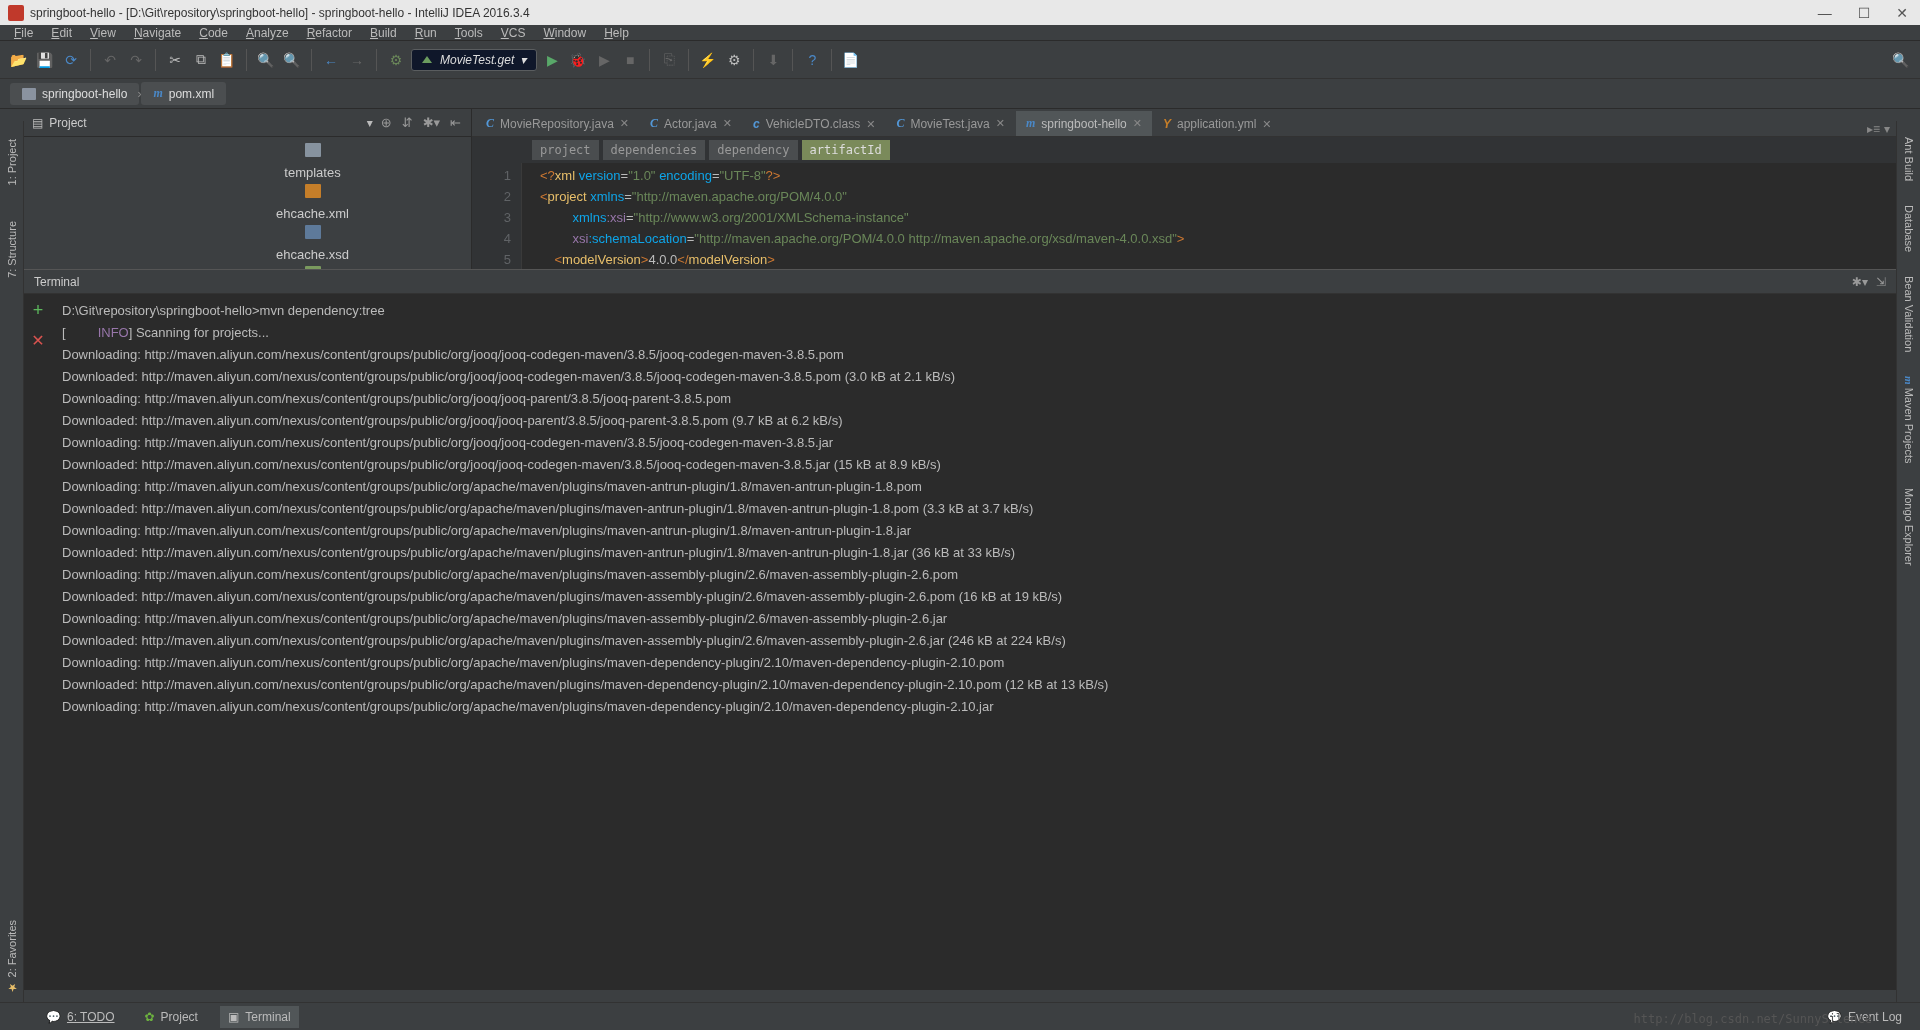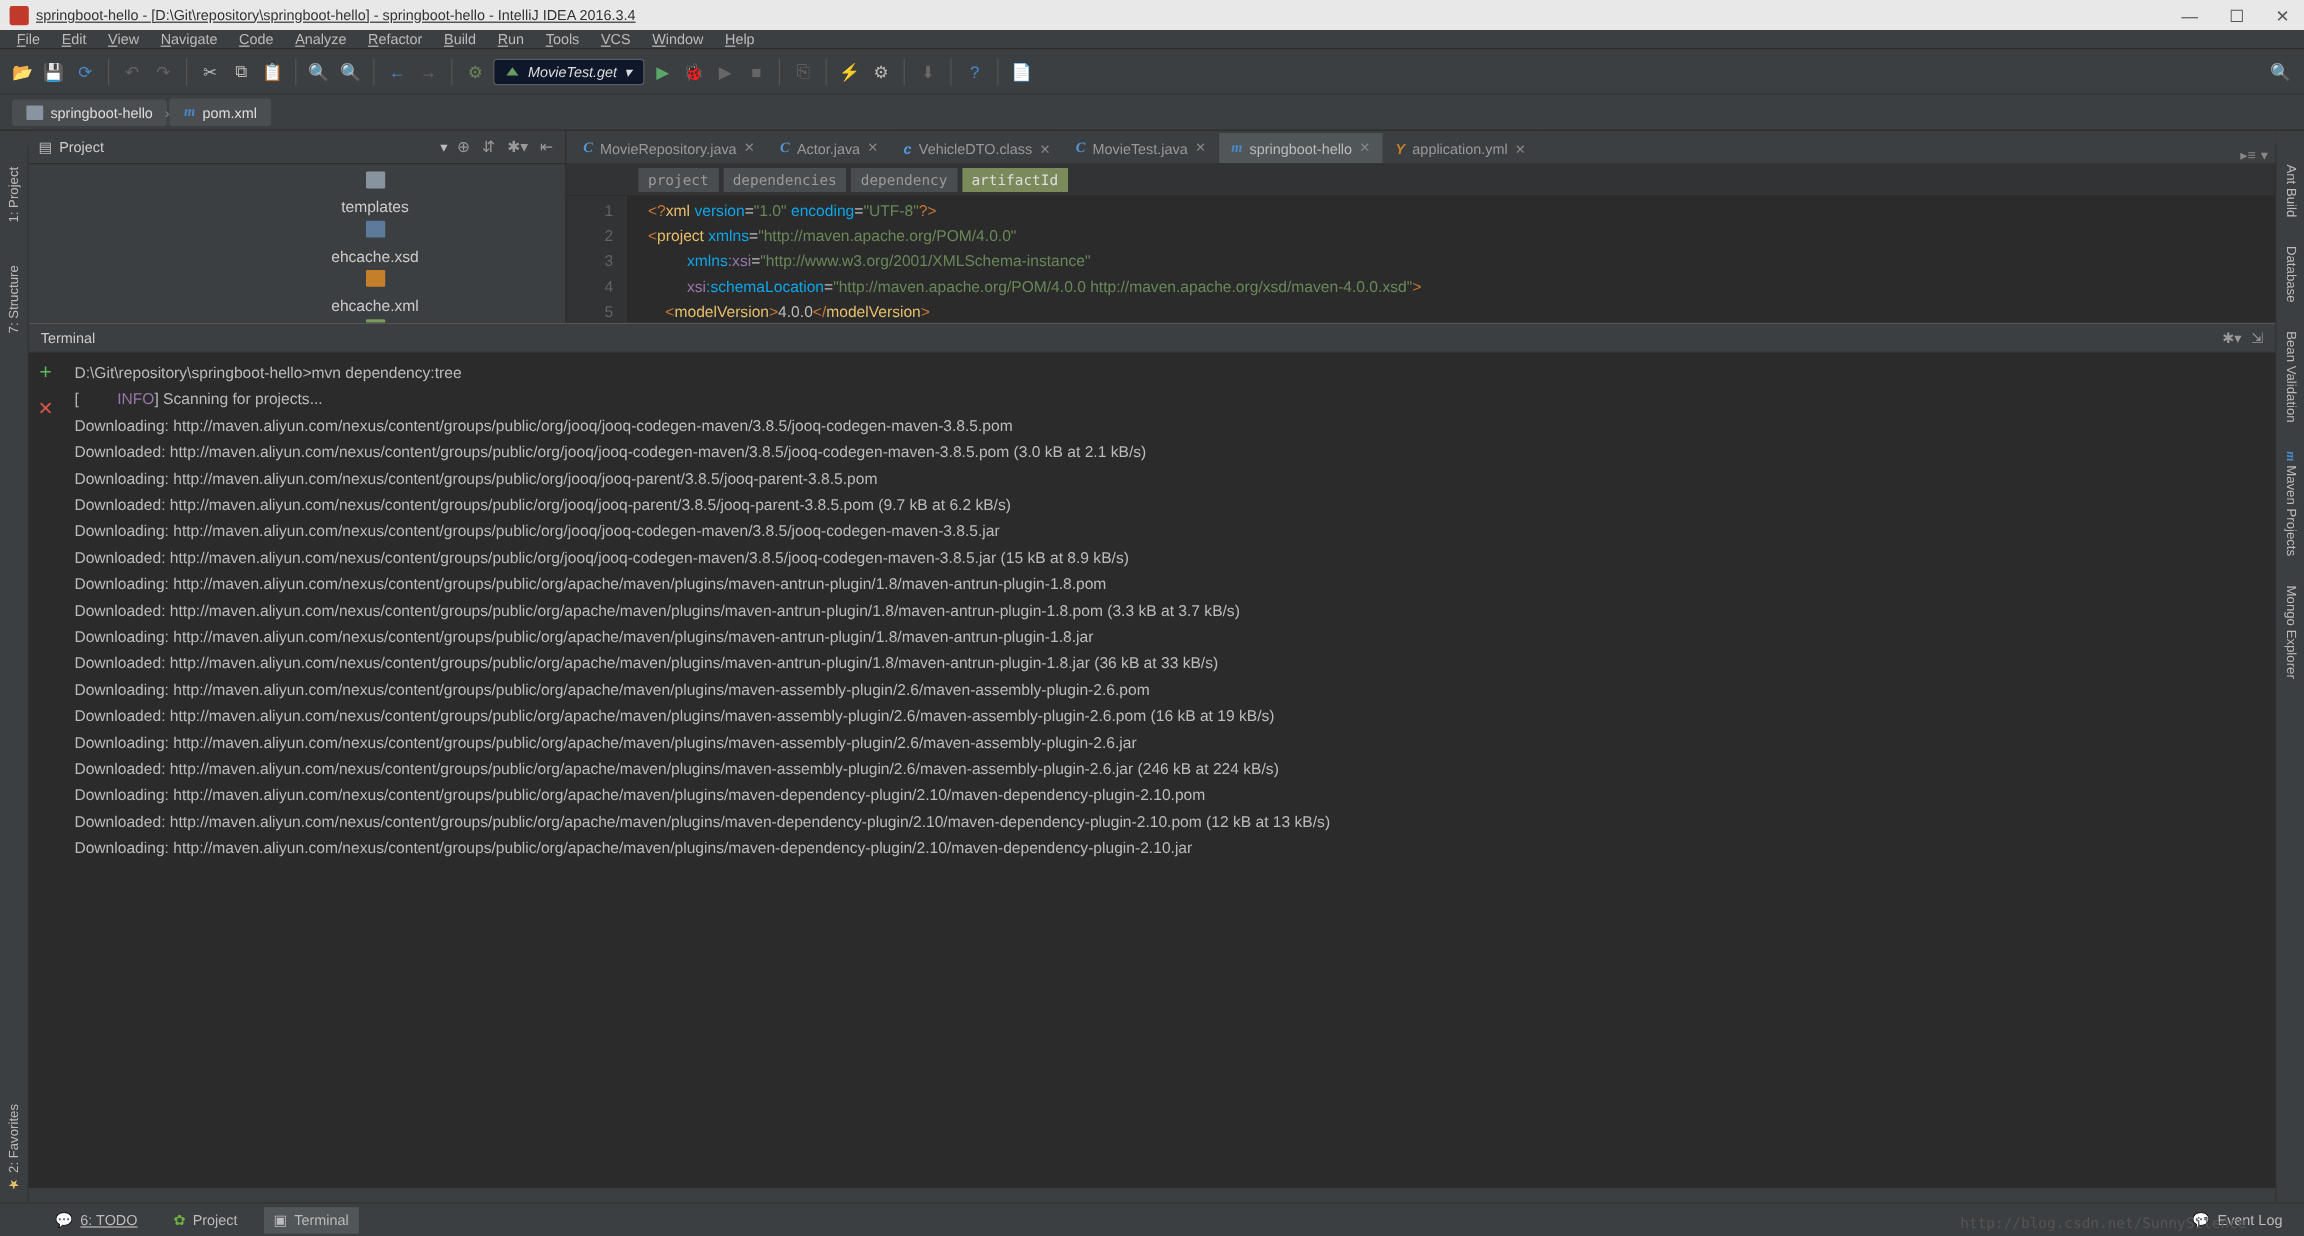--- a/index.html
+++ b/index.html
@@ -1,21 +1,21 @@
 <!DOCTYPE html>
 <html><head>
 <meta charset="utf-8">
 <style>
 * { margin:0; padding:0; box-sizing:border-box; font-family:"Segoe UI",Arial,sans-serif; }
 body { background:#3c3f41; color:#bbbbbb; font-size:12px; width:1920px; height:1030px; position:relative; overflow:hidden; }
 
 
 .titlebar { height:25px; background:#e8e8e8; color:#333; display:flex; align-items:center; padding:0 8px; font-size:12px; }
 .titlebar .icon { width:16px; height:16px; background:#c0392b; border-radius:2px; margin-right:6px; }
-.titlebar .title { flex:1;text-decoration:underline; }
+.titlebar .title { flex:1; }
 .win-controls { display:flex; gap:18px; color:#555; font-size:14px; }
 .win-ctl { cursor:pointer; padding:0 4px; }
 
 
 .menubar { height:16px; background:#3c3f41; display:flex; align-items:center; padding:0 6px; gap:2px; border-bottom:1px solid #2b2b2b; }
 .menu-item { padding:4px 8px; color:#bbbbbb; cursor:pointer; }
 .menu-item .u { text-decoration:underline; }
 
 
 .toolbar { height:38px; background:#3c3f41; display:flex; align-items:center; padding:0 8px; gap:4px; border-bottom:1px solid #323232; }
@@ -217,26 +217,26 @@
           <span class="ctrl">⇵</span>
           <span class="ctrl">✱▾</span>
           <span class="ctrl">⇤</span>
         </div>
         <div class="tree" id="tree">
             <div class="tree-item">
               <span class="tree-icon folder"></span>
               <span>templates</span>
             </div>
             <div class="tree-item">
+              <span class="tree-icon xml"></span>
+              <span>ehcache.xml</span>
+            </div>
+            <div class="tree-item">
               <span class="tree-icon xsd"></span>
               <span>ehcache.xsd</span>
-            </div>
-            <div class="tree-item">
-              <span class="tree-icon xml"></span>
-              <span>ehcache.xml</span>
             </div>
             <div class="tree-item">
               <span class="tree-icon prop"></span>
               <span>ogm.properties</span>
             </div>
             <div class="tree-item folder" style="padding-left: 80px;">
               <span class="tree-arrow">▸</span>
               <span class="tree-icon folder"></span>
               <span>test</span>
             </div>

